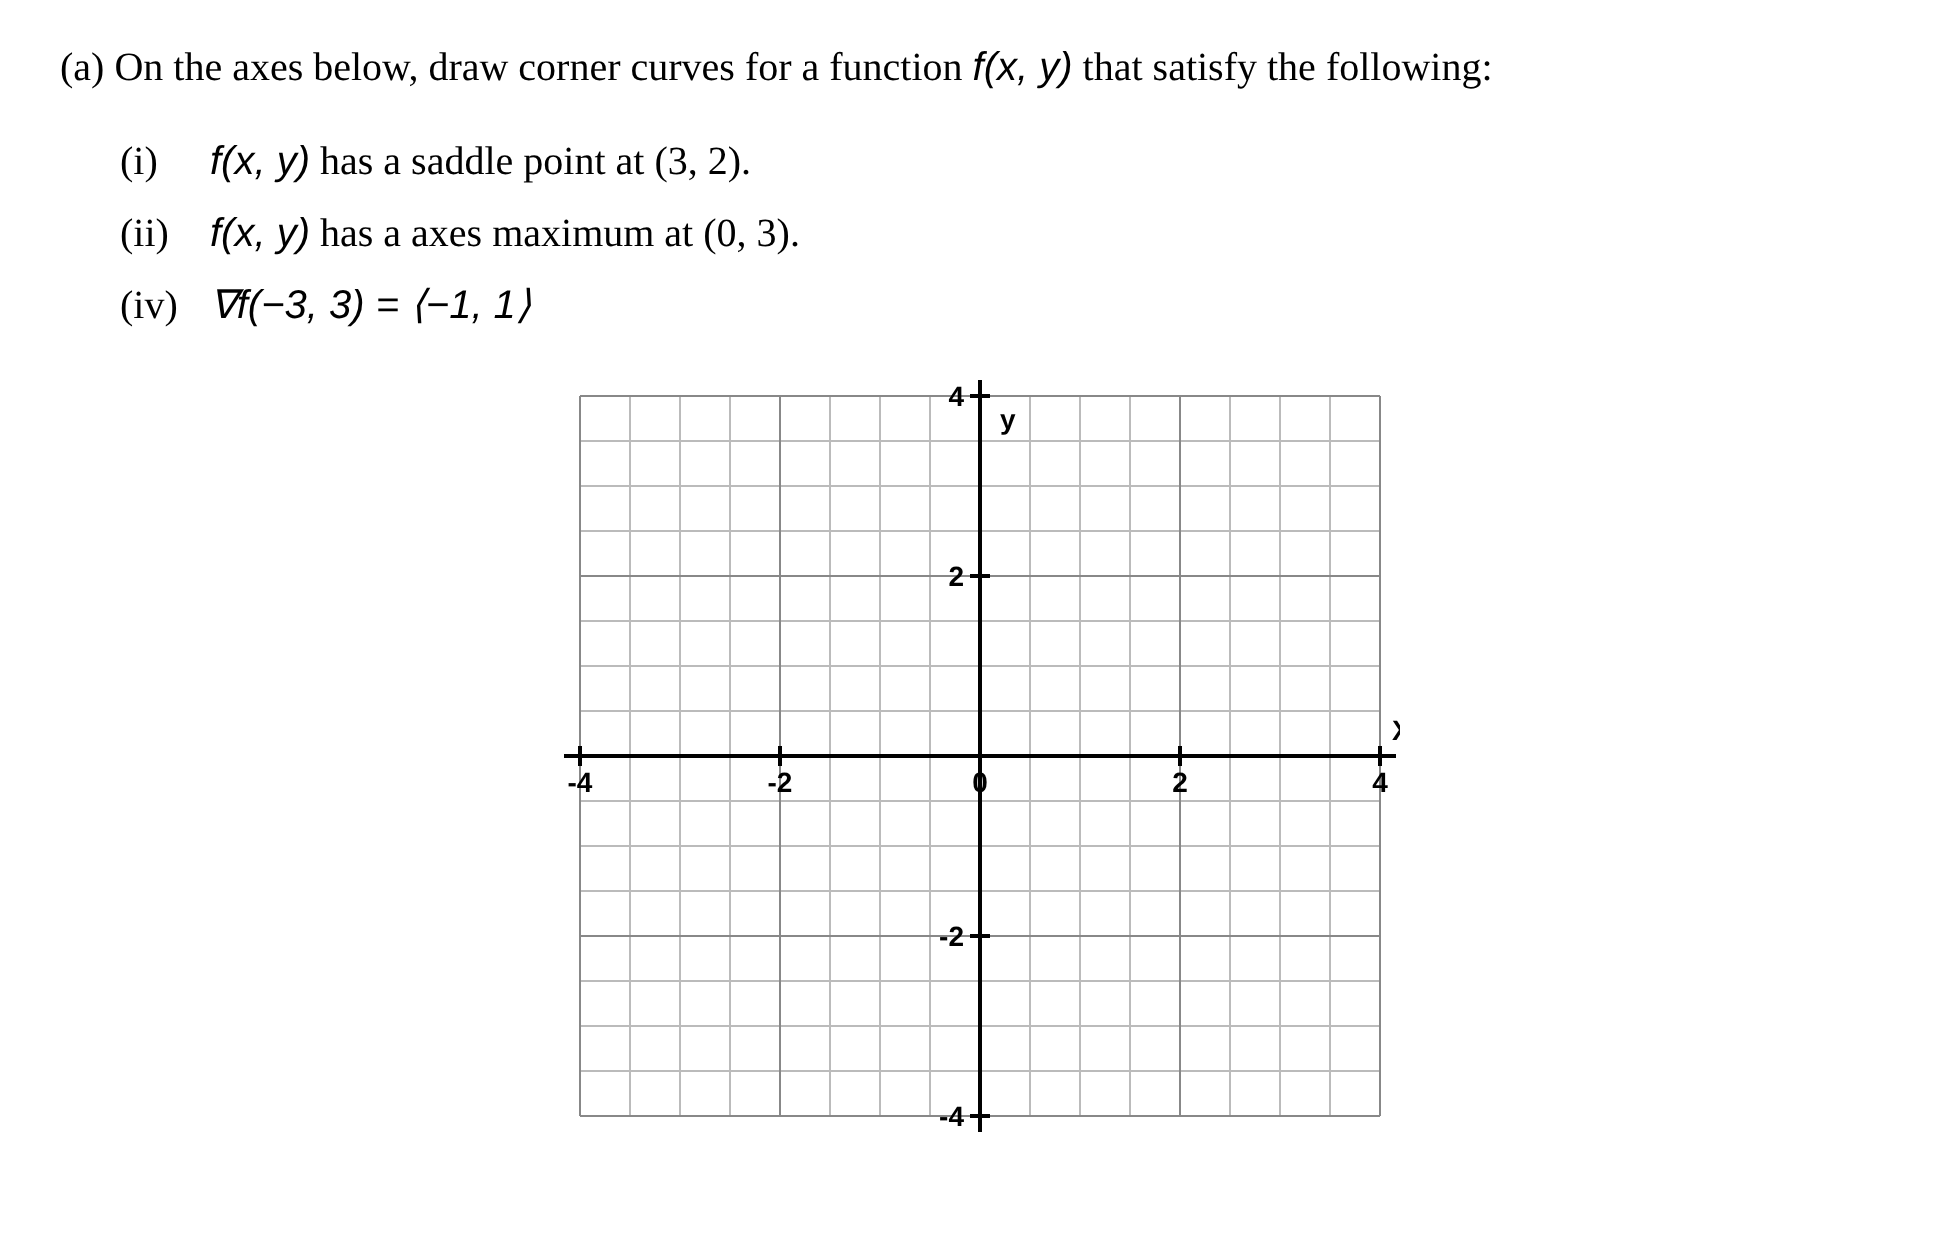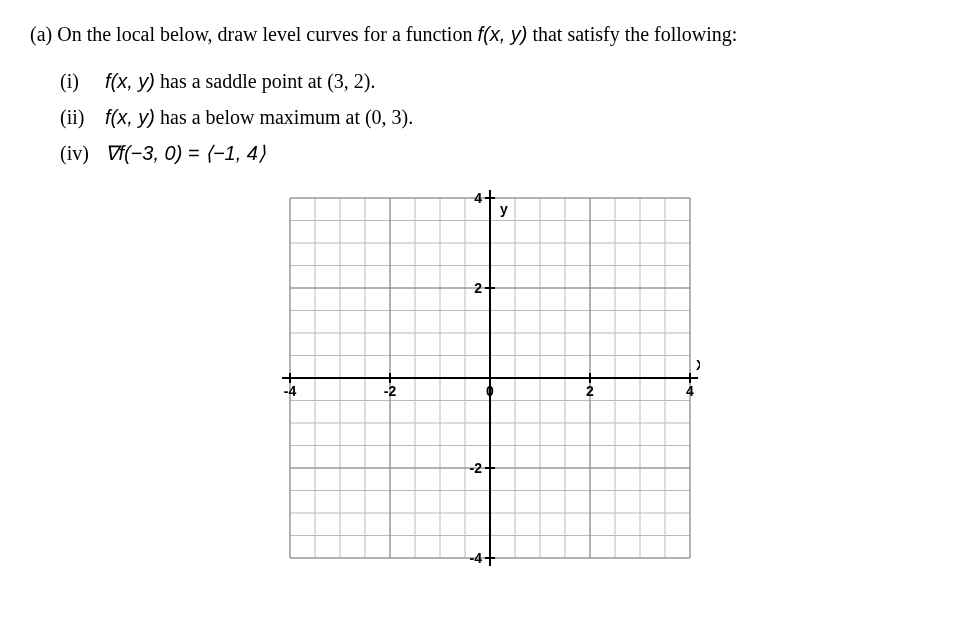--- a/index.html
+++ b/index.html
@@ -58,35 +58,35 @@
     font-size: 14px;
     font-weight: bold;
     fill: #000;
   }
 </style>
 </head>
 <body>
 
 <div class="question-line">
   <span class="part-label">(a)</span>
-  <span>On the local below, draw level curves for a function </span><span class="math">f(x, y)</span><span> that satisfy the following:</span>
+  <span>On the axes below, draw corner curves for a function </span><span class="math">f(x, y)</span><span> that satisfy the following:</span>
 </div>
 
 <div class="sub-items">
   <div class="sub-item">
     <span class="roman">(i)</span>
     <span class="math">f(x, y)</span><span> has a saddle point at </span><span>(3, 2)</span><span>.</span>
   </div>
   <div class="sub-item">
     <span class="roman">(ii)</span>
-    <span class="math">f(x, y)</span><span> has a below maximum at </span><span>(0, 3)</span><span>.</span>
+    <span class="math">f(x, y)</span><span> has a axes maximum at </span><span>(0, 3)</span><span>.</span>
   </div>
   <div class="sub-item">
     <span class="roman">(iv)</span>
-    <span class="math">∇f(−3, 0) = ⟨−1, 4⟩</span>
+    <span class="math">∇f(−3, 3) = ⟨−1, 1⟩</span>
   </div>
 </div>
 
 <div class="chart-container">
   <svg id="grid-svg" width="420" height="380">
       <line x1="10" y1="10" x2="10" y2="370" class="grid-line"></line>
       <line x1="35" y1="10" x2="35" y2="370" class="grid-line"></line>
       <line x1="60" y1="10" x2="60" y2="370" class="grid-line"></line>
       <line x1="85" y1="10" x2="85" y2="370" class="grid-line"></line>
       <line x1="110" y1="10" x2="110" y2="370" class="grid-line"></line>

